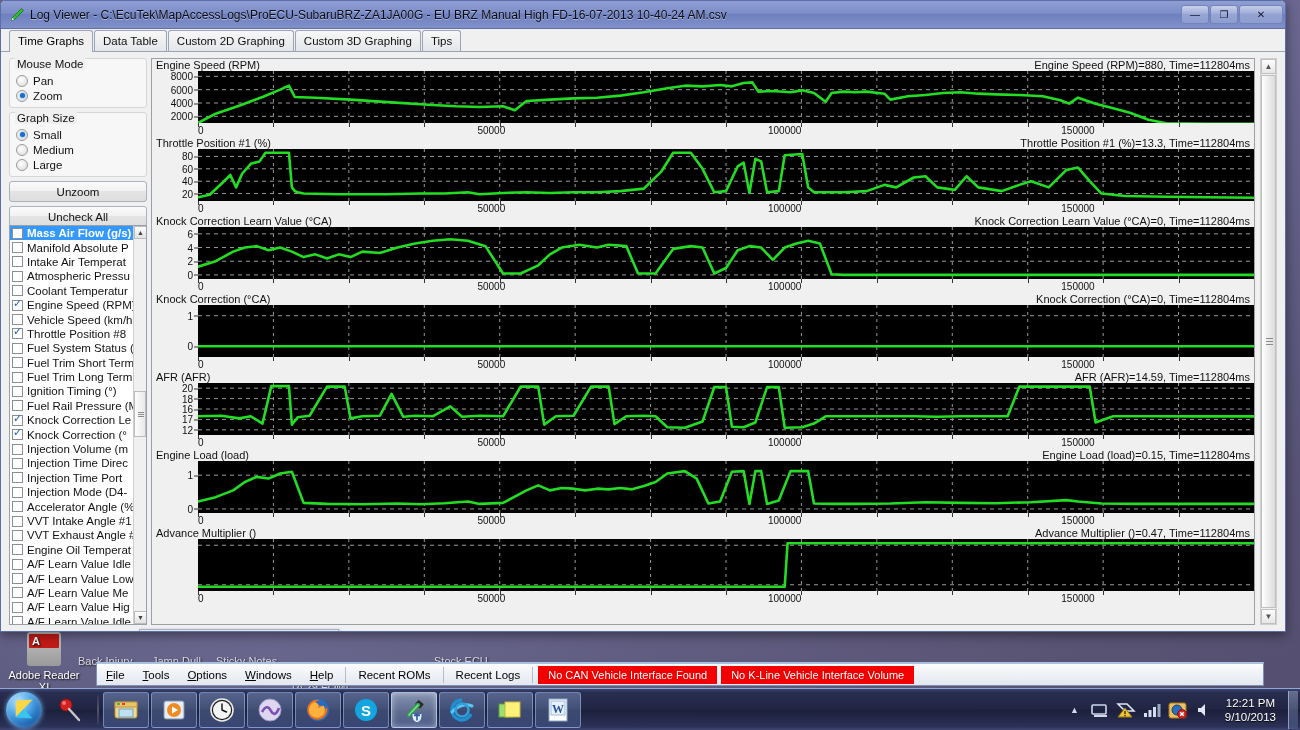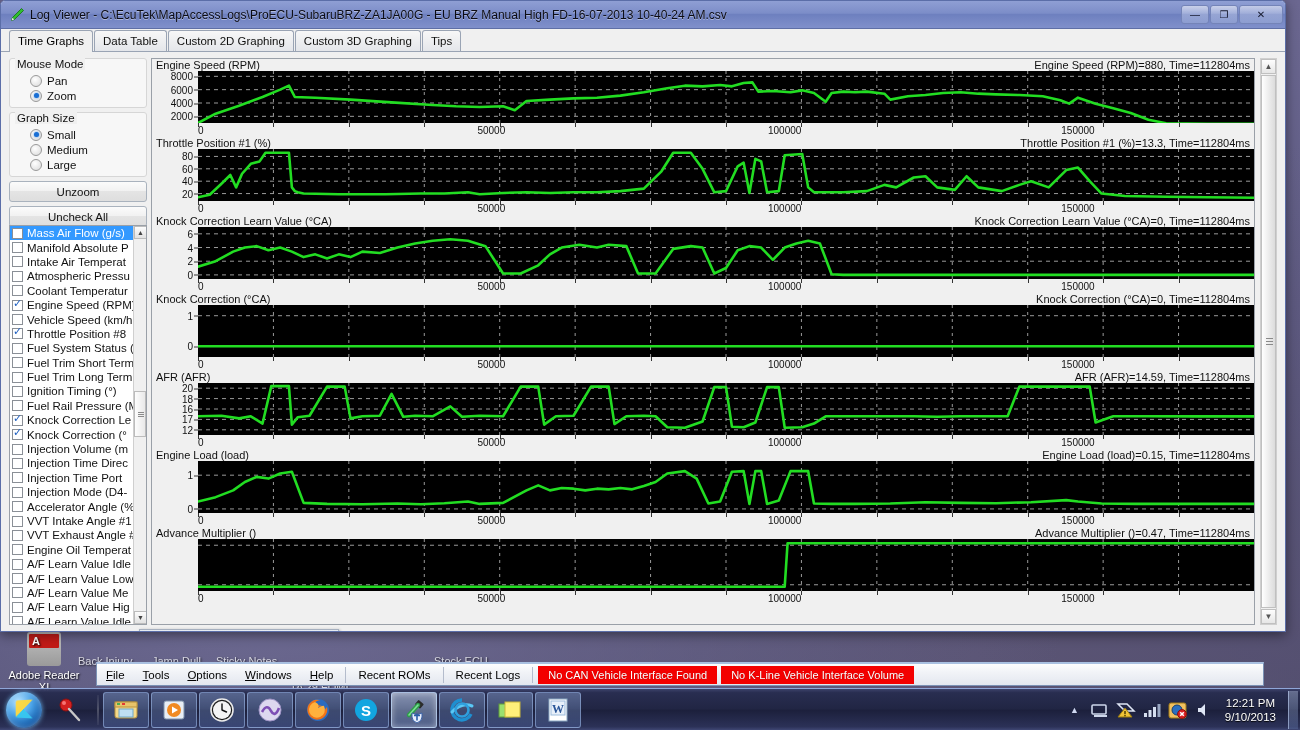--- a/index.html
+++ b/index.html
@@ -184,21 +184,21 @@
     position: absolute; left: 0; top: 52px; right: 0; bottom: 0;
     background: #f0f0f0;
   }
 
   
   #leftpanel {
     position: absolute; left: 8px; top: 5px; width: 138px; bottom: 6px;
   }
   .groupbox {
     border: 1px solid #d6d6d6; background: #f7f7f7;
-    border-radius: 3px; padding: 14px 20px 5px; margin-bottom: 4px;
+    border-radius: 3px; padding: 14px 6px 5px; margin-bottom: 4px;
     position: relative;
   }
   .gb-title {
     position: absolute; top: -1px; left: 5px;
     font-size: 11.5px; color: #111; background: #f0f0f0; padding: 0 2px;
   }
   .radio-row {
     display: flex; align-items: center; font-size: 11.5px; color: #111;
     height: 15px; cursor: pointer;
   }
@@ -223,21 +223,21 @@
   #param-list {
     position: absolute; left: 0; right: 0; top: 167px; bottom: 0;
     background: #ffffff; border: 1px solid #9aa0a8;
     overflow: hidden;
   }
   .p-item {
     height: 14.4px; display: flex; align-items: center;
     font-size: 11.5px; color: #111; padding-left: 2px;
     white-space: nowrap; cursor: pointer;
   }
-  .p-item.sel { background: #3399ff; color: #fff; }
+  .p-item.sel { background: #3399ff; color: #fff; font-weight: bold; }
   .cb {
     width: 11px; height: 11px; flex: 0 0 11px; margin-right: 4px;
     background: #fff; border: 1px solid #8a8f96; position: relative;
   }
   .cb.on::after {
     content: "✓"; position: absolute; left: 0px; top: -3px;
     font-size: 11px; color: #1e5fc0; line-height: 11px;
   }
   #param-scroll {
     position: absolute; right: 0; top: 0; width: 13px; bottom: 0;

